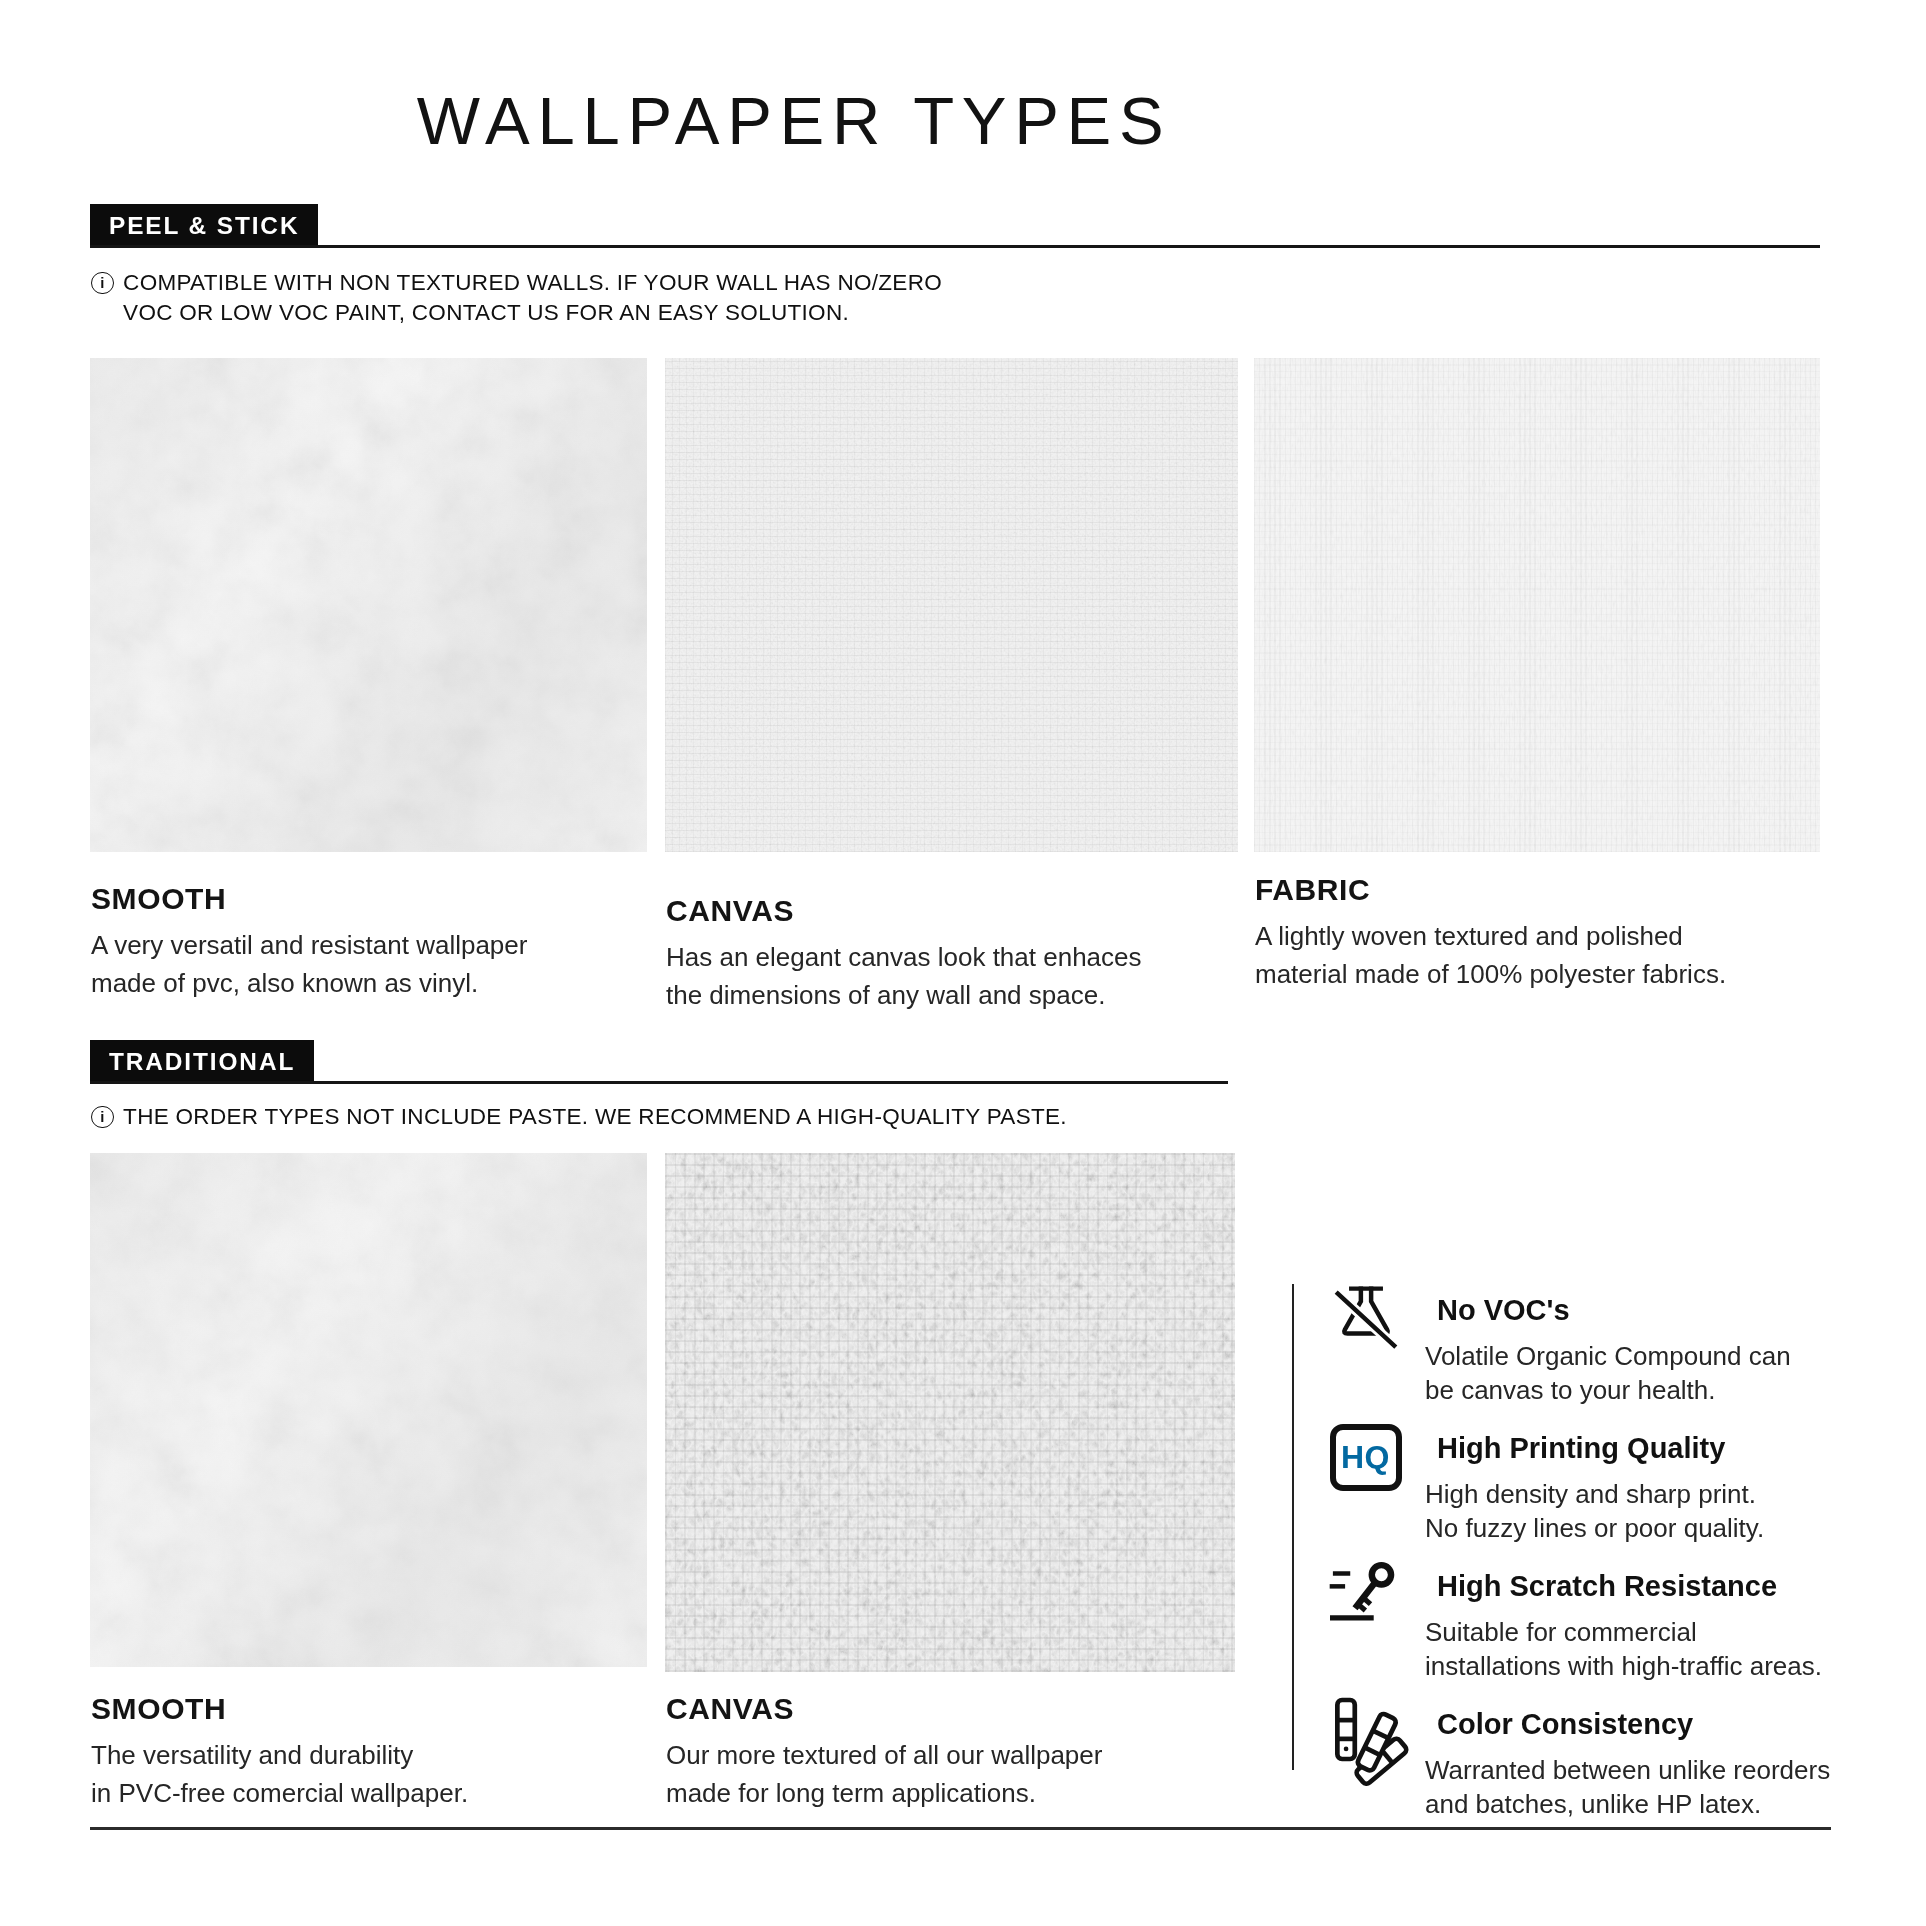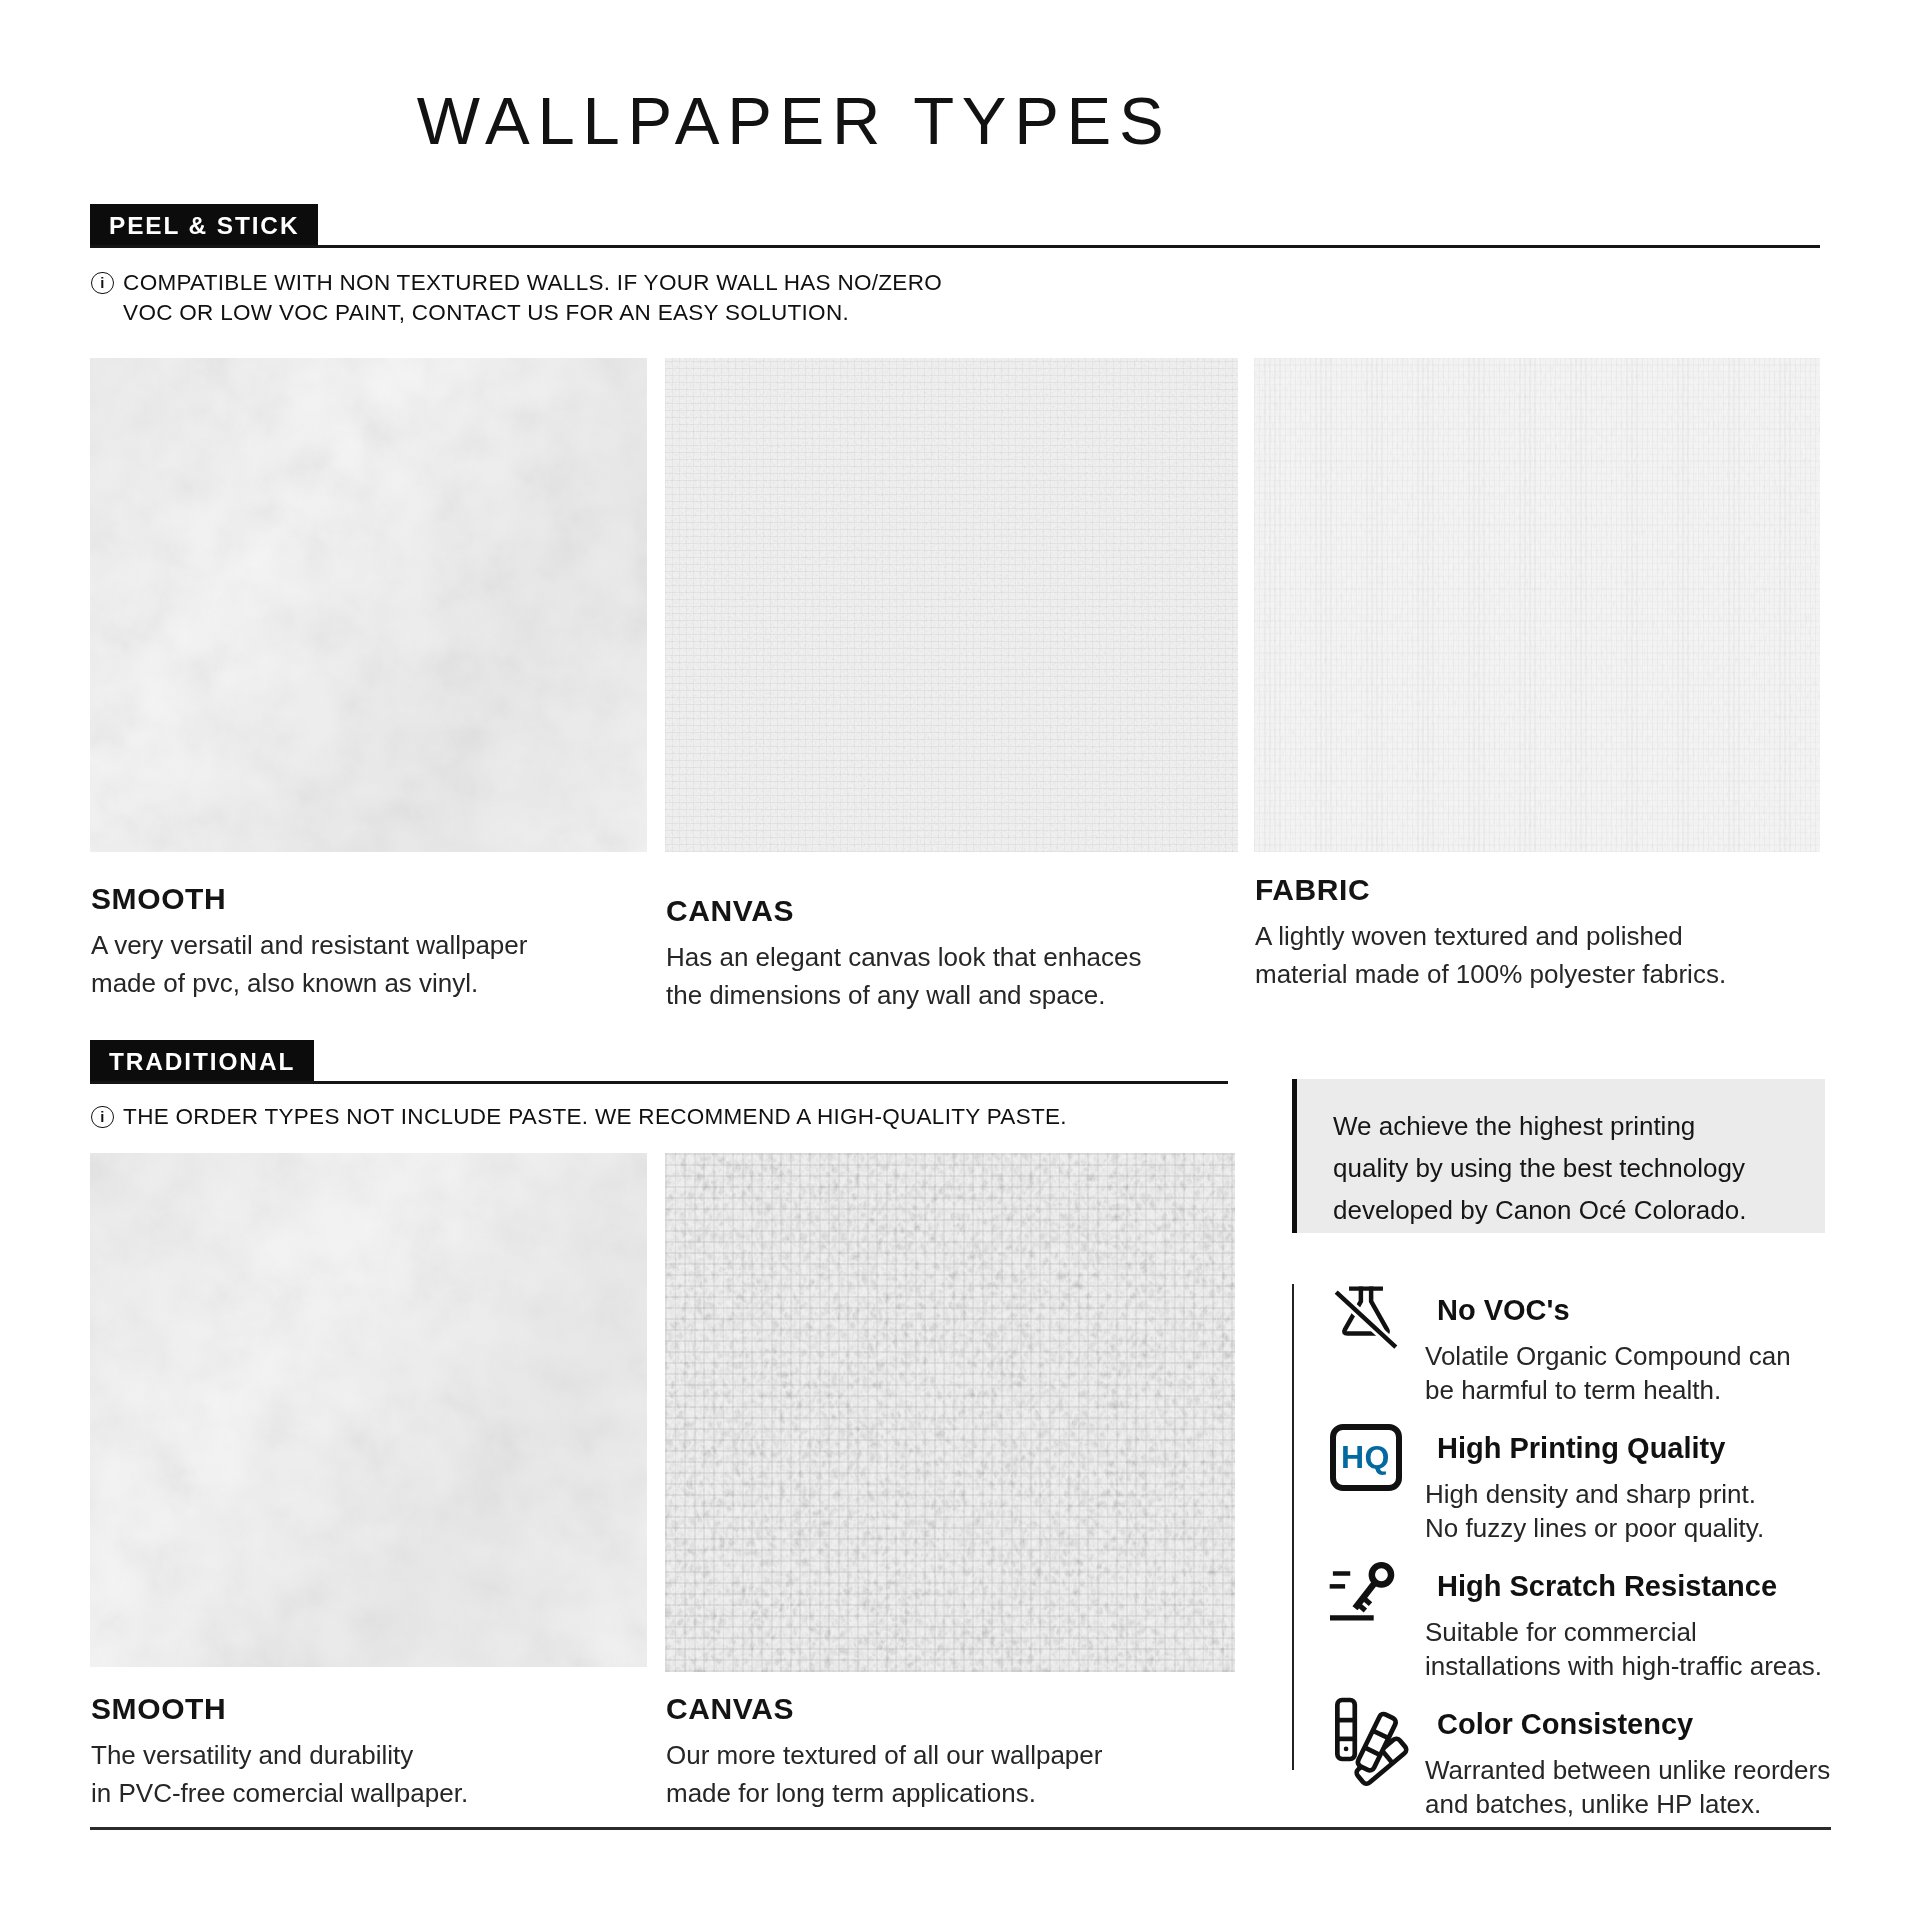--- a/index.html
+++ b/index.html
@@ -168,43 +168,36 @@
     <span>in PVC-free comercial wallpaper.</span></p>
   </div>
   <div class="caption" style="left:666px;top:1692px;">
     <h3>CANVAS</h3>
     <p><span>Our more textured of all our wallpaper</span><br>
     <span>made for long term applications.</span></p>
   </div>
 
   <div class="rule" style="left:90px;top:1827px;width:1741px;height:2.6px;background:#2b2b2b;"></div>
 
-  <div class="quote-box">
-    <div class="inner">
-      <div>We achieve the highest printing</div>
-      <div>quality by using the best technology</div>
-      <div>developed by Canon Océ Colorado.</div>
-    </div>
-  </div>
 
   <div class="feat-rule"></div>
 
   <div class="feature" style="top:1282px;">
     <div class="feat-icon">
       <svg class="icon-svg" width="64" height="67" viewBox="0 0 100 104" fill="none" stroke="#111" stroke-width="7" stroke-linecap="square">
         <line x1="27" y1="10" x2="73" y2="10"></line>
         <path d="M42 10 V30 L17 74 Q13.5 80 21 80 H79 Q86.5 80 83 74 L58 30 V10"></path>
         <line x1="6" y1="18" x2="94" y2="99" stroke="#fff" stroke-width="16"></line>
         <line x1="6" y1="18" x2="94" y2="99" stroke="#111" stroke-width="7"></line>
       </svg>
     </div>
     <div class="feat-text">
       <h4>No VOC's</h4>
       <p><span>Volatile Organic Compound can</span><br>
-      <span>be harmful to term health.</span></p>
+      <span>be canvas to your health.</span></p>
     </div>
   </div>
 
   <div class="feature" style="top:1420px;">
     <div class="feat-icon">
       <div class="hq-badge">HQ</div>
     </div>
     <div class="feat-text">
       <h4>High Printing Quality</h4>
       <p><span>High density and sharp print.</span><br>

